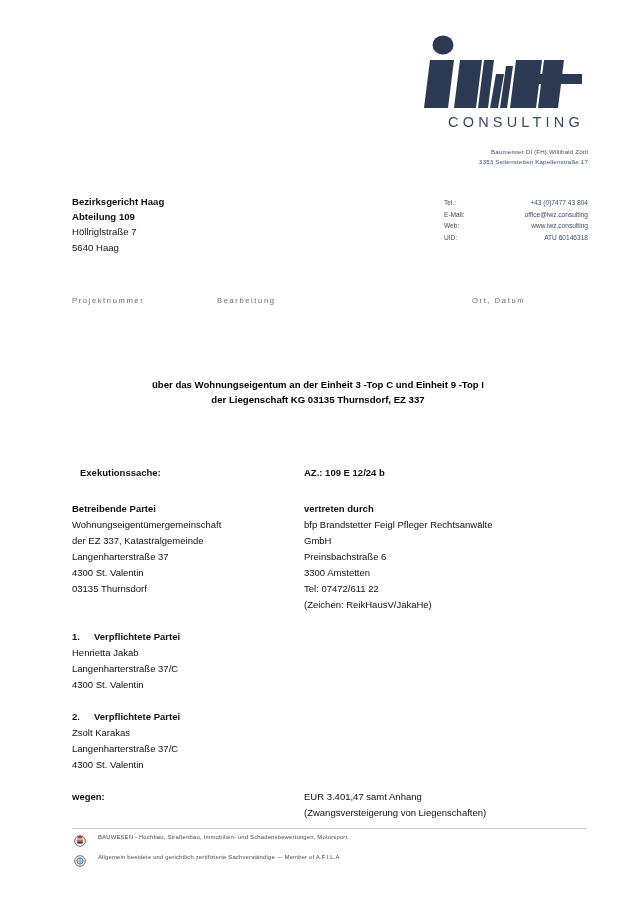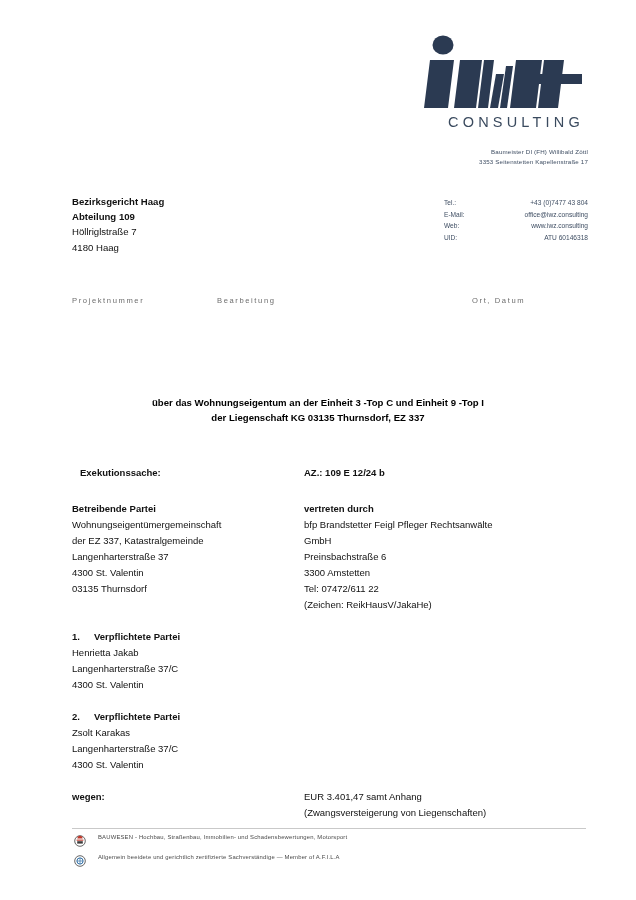--- a/index.html
+++ b/index.html
@@ -115,21 +115,21 @@
     width: 636px;
     text-align: center;
   }
   .title-main {
     font-size: 19.5px;
     font-weight: bold;
     letter-spacing: 4.2px;
     color: #000000;
   }
   .title-sub {
-    margin-top: 27px;
+    margin-top: 9px;
     font-size: 9.6px;
     font-weight: bold;
     line-height: 15px;
     color: #000000;
   }
 
   
   .body-block {
     position: absolute;
     left: 72px;
@@ -240,21 +240,21 @@
     <div class="contact-row">
       <span class="contact-label">UID:</span>
       <span class="contact-value">ATU 60146318</span>
     </div>
   </div>
 
   <div class="recipient">
     <div class="b">Bezirksgericht Haag</div>
     <div class="b">Abteilung 109</div>
     <div>Höllriglstraße 7</div>
-    <div>4180 Haag</div>
+    <div>5640 Haag</div>
   </div>
 
   <div class="meta">
     <div class="meta-heads">
       <span class="m-col1">Projektnummer</span>
       <span class="m-col2">Bearbeitung</span>
       <span class="m-col3">Ort, Datum</span>
     </div>
   </div>
 

